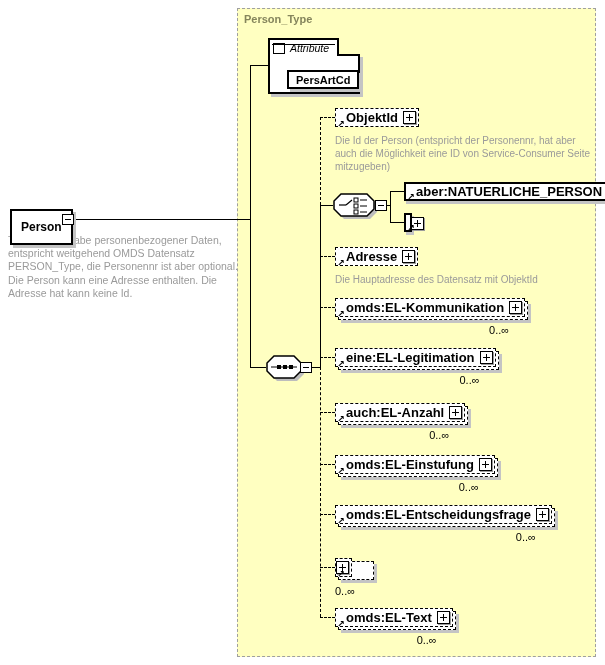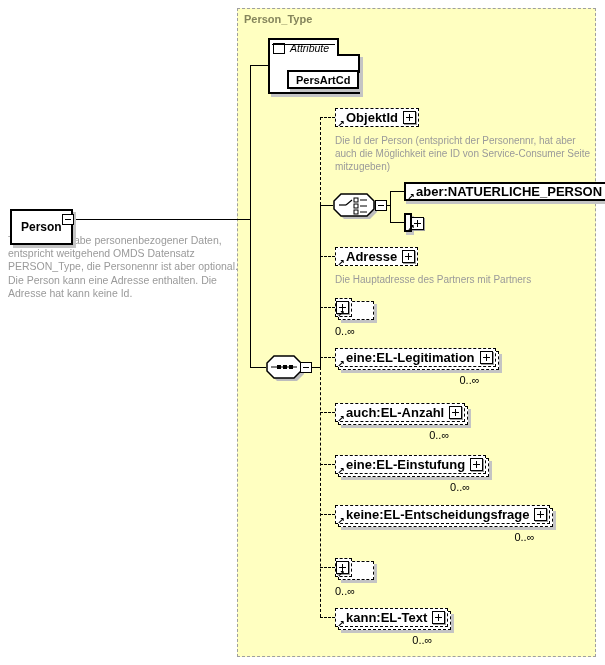--- a/index.html
+++ b/index.html
@@ -182,39 +182,40 @@
       <span class="plus outside"></span>
     </div>
   </div>
 
   <div class="node" style="left:335px;top:247px">
     <div class="ebox dashed">
       <span class="ref">↗</span>
       <span class="elabel">Adresse</span>
       <span class="plus"></span>
     </div>
-    <div class="annot" style="width:260px">Die Hauptadresse des Partners mit Partners</div>
+    <div class="annot" style="width:260px">Die Hauptadresse des Datensatz mit ObjektId</div>
   </div>
 
   <div class="octnode" style="left:266px;top:355px">
     <svg width="41" height="29" viewBox="0 0 41 29">
       <polygon points="11,4 31,4 38,11 38,19 31,26 11,26 4,19 4,11" fill="#bdbdbd"></polygon>
       <polygon points="8,1 28,1 35,8 35,16 28,23 8,23 1,16 1,8" fill="#fff" stroke="#000" stroke-width="1.5"></polygon>
       <line x1="5" y1="12" x2="31" y2="12" stroke="#000"></line>
       <rect x="11" y="10" width="4" height="4" fill="#000"></rect>
       <rect x="17" y="10" width="4" height="4" fill="#000"></rect>
       <rect x="23" y="10" width="4" height="4" fill="#000"></rect>
     </svg>
     <div class="minusbox" style="left:34px;top:7px"></div>
   </div>
 
   <div class="node" style="left:335px;top:298px">
     <div class="backbox"></div>
     <div class="ebox dashed">
       <span class="ref">↗</span>
+      <span class="elabel">omds:EL-Kommunikation</span>
       <span class="plus"></span>
     </div>
     <div class="card">0..∞</div>
   </div>
 
   <div class="node" style="left:335px;top:348px">
     <div class="backbox"></div>
     <div class="ebox dashed">
       <span class="ref">↗</span>
       <span class="elabel">eine:EL-Legitimation</span>
@@ -230,48 +231,48 @@
       <span class="elabel">auch:EL-Anzahl</span>
       <span class="plus"></span>
     </div>
     <div class="card">0..∞</div>
   </div>
 
   <div class="node" style="left:335px;top:455px">
     <div class="backbox"></div>
     <div class="ebox dashed">
       <span class="ref">↗</span>
-      <span class="elabel">eine:EL-Einstufung</span>
+      <span class="elabel">omds:EL-Einstufung</span>
       <span class="plus"></span>
     </div>
     <div class="card">0..∞</div>
   </div>
 
   <div class="node" style="left:335px;top:505px">
     <div class="backbox"></div>
     <div class="ebox dashed">
       <span class="ref">↗</span>
-      <span class="elabel">keine:EL-Entscheidungsfrage</span>
+      <span class="elabel">omds:EL-Entscheidungsfrage</span>
       <span class="plus"></span>
     </div>
     <div class="card">0..∞</div>
   </div>
 
   <div class="node" style="left:335px;top:558px">
     <div class="backbox"></div>
     <div class="ebox dashed">
       <span class="ref">↗</span>
       <span class="plus"></span>
     </div>
     <div class="card">0..∞</div>
   </div>
 
   <div class="node" style="left:335px;top:608px">
     <div class="backbox"></div>
     <div class="ebox dashed">
       <span class="ref">↗</span>
-      <span class="elabel">kann:EL-Text</span>
+      <span class="elabel">omds:EL-Text</span>
       <span class="plus"></span>
     </div>
     <div class="card">0..∞</div>
   </div>
 
 </div>
 
 </body></html>

